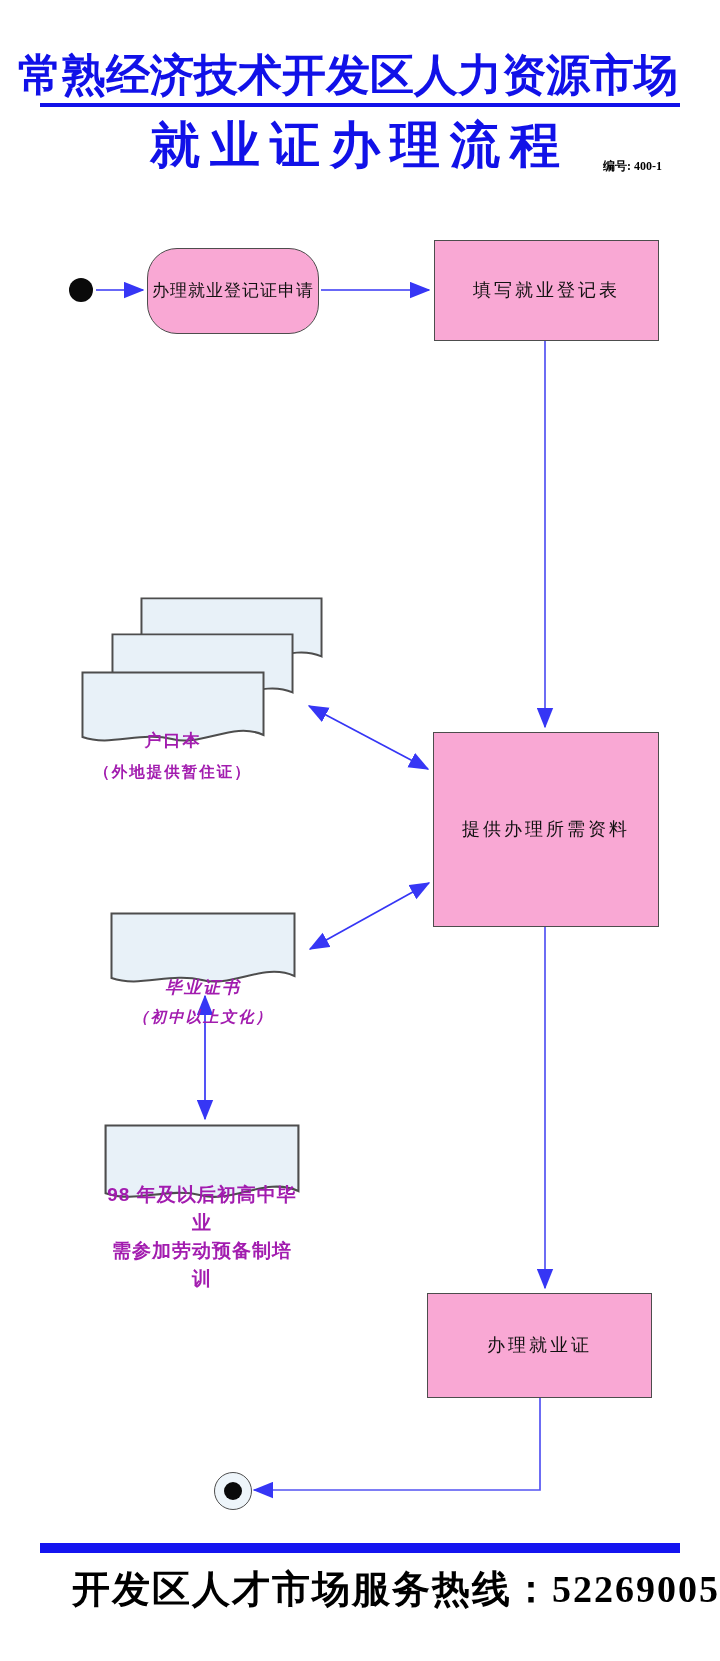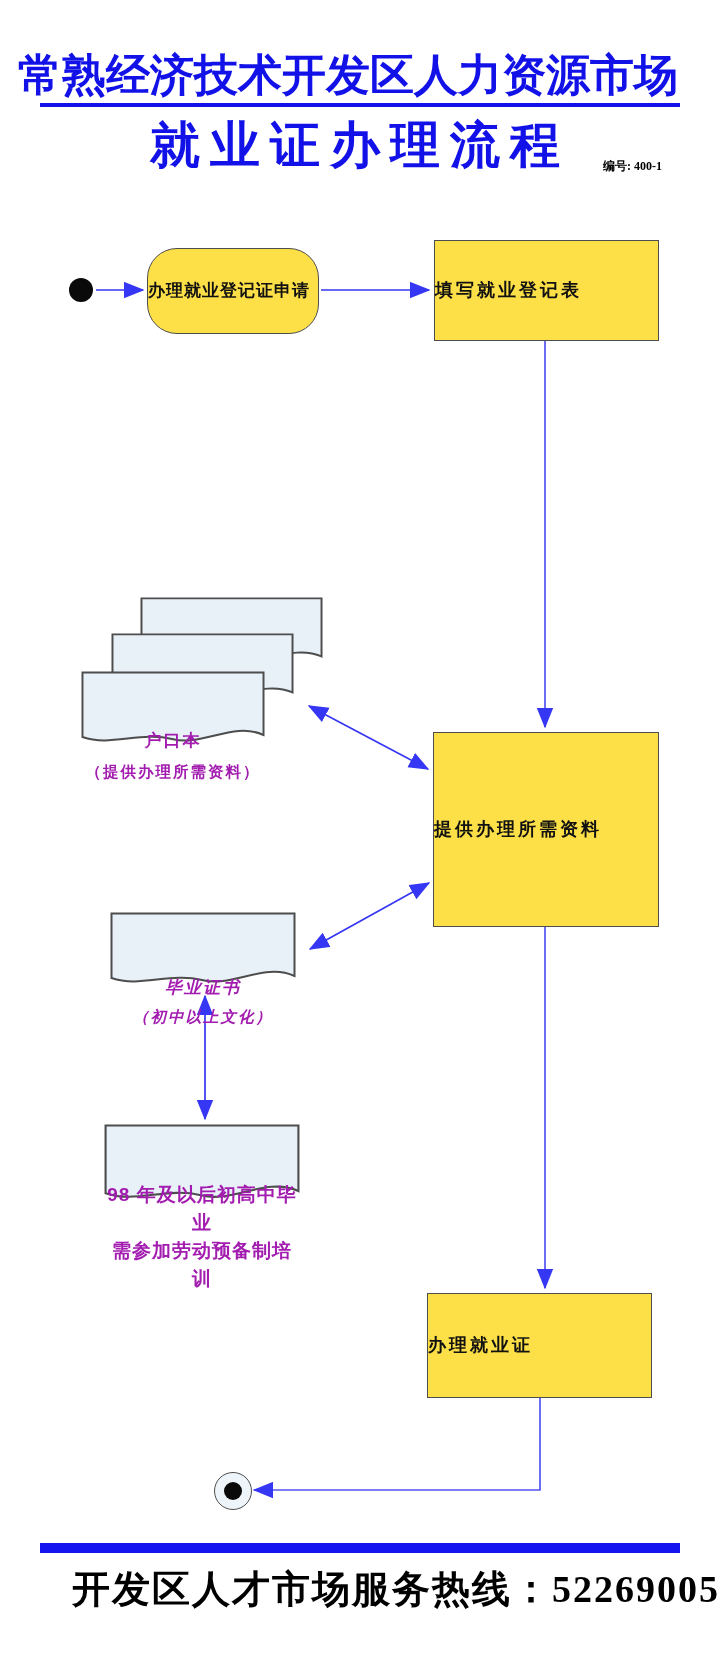--- a/index.html
+++ b/index.html
@@ -22,23 +22,23 @@
     font-family:"Liberation Serif","DejaVu Serif",serif;white-space:nowrap;
   }
   .doc-number{
     position:absolute;right:58px;top:158px;font-size:12px;font-weight:bold;color:#000;
     font-family:"Liberation Serif","DejaVu Serif",serif;
   }
   
   svg.connectors{position:absolute;left:0;top:0;z-index:1;}
   
   .node{
-    position:absolute;z-index:2;background:#fde047;border:1.5px solid #4d4d4d;
-    display:flex;align-items:center;text-align:center;
-    font-size:18px;font-weight:bold;color:#111;letter-spacing:3px;line-height:1.5;
+    position:absolute;z-index:2;background:#f9a8d4;border:1.5px solid #4d4d4d;
+    display:flex;align-items:center;justify-content:center;text-align:center;
+    font-size:18px;font-weight:normal;color:#111;letter-spacing:3px;line-height:1.5;
   }
   .node.rounded{border-radius:30px;letter-spacing:1px;font-size:17px;}
   .start-dot{
     position:absolute;z-index:2;width:24px;height:24px;border-radius:50%;background:#0a0a0a;
   }
   .end-node{
     position:absolute;z-index:2;width:36px;height:36px;border-radius:50%;
     background:#eef5fa;border:1.5px solid #4d4d4d;display:flex;align-items:center;justify-content:center;
   }
   .end-node .inner{width:18px;height:18px;border-radius:50%;background:#0a0a0a;}
@@ -117,21 +117,21 @@
     </svg>
     <div class="lines" style="padding-top:11px;">身份证</div>
   </div>
 
   <div class="doc doc-hukou" style="left:81px;top:671px;width:184px;height:84px;">
     <svg viewBox="0 0 186 84" preserveAspectRatio="none">
       <path d="M1.5,1.5 H184.5 V64 C154,50 122,76 92,68 C60,60 30,76 1.5,66 Z" fill="#e8f1f8" stroke="#4d4d4d" stroke-width="2"></path>
     </svg>
     <div class="lines" style="padding-top:6px;line-height:31px;">
       <div>户口本</div>
-      <div style="font-size:15.5px;">（提供办理所需资料）</div>
+      <div style="font-size:15.5px;">（外地提供暂住证）</div>
     </div>
   </div>
 
   <div class="doc doc-diploma" style="left:110px;top:912px;width:186px;height:84px;">
     <svg viewBox="0 0 186 84" preserveAspectRatio="none">
       <path d="M1.5,1.5 H184.5 V64 C154,50 122,76 92,68 C60,60 30,76 1.5,66 Z" fill="#e8f1f8" stroke="#4d4d4d" stroke-width="2"></path>
     </svg>
     <div class="lines" style="padding-top:13px;line-height:29px;font-style:italic;">
       <div>毕业证书</div>
       <div style="font-size:15.5px;">（初中以上文化）</div>

